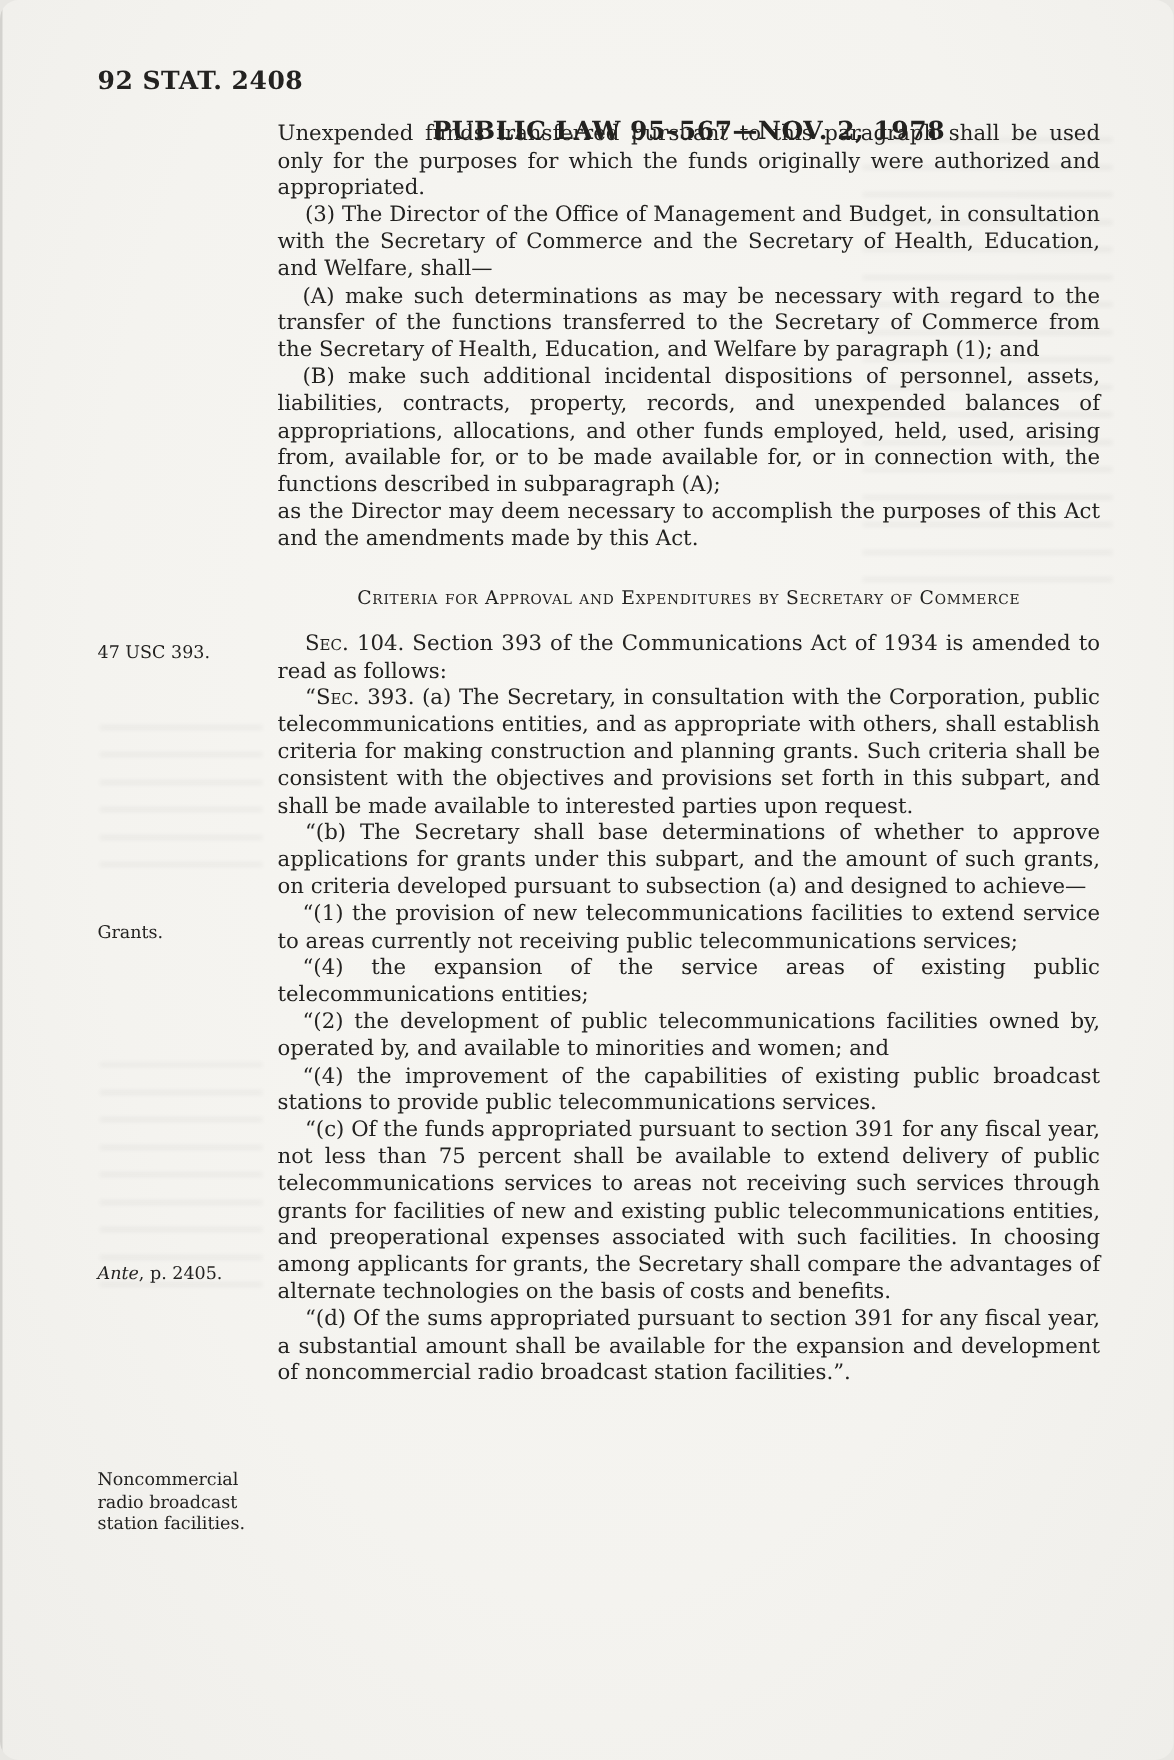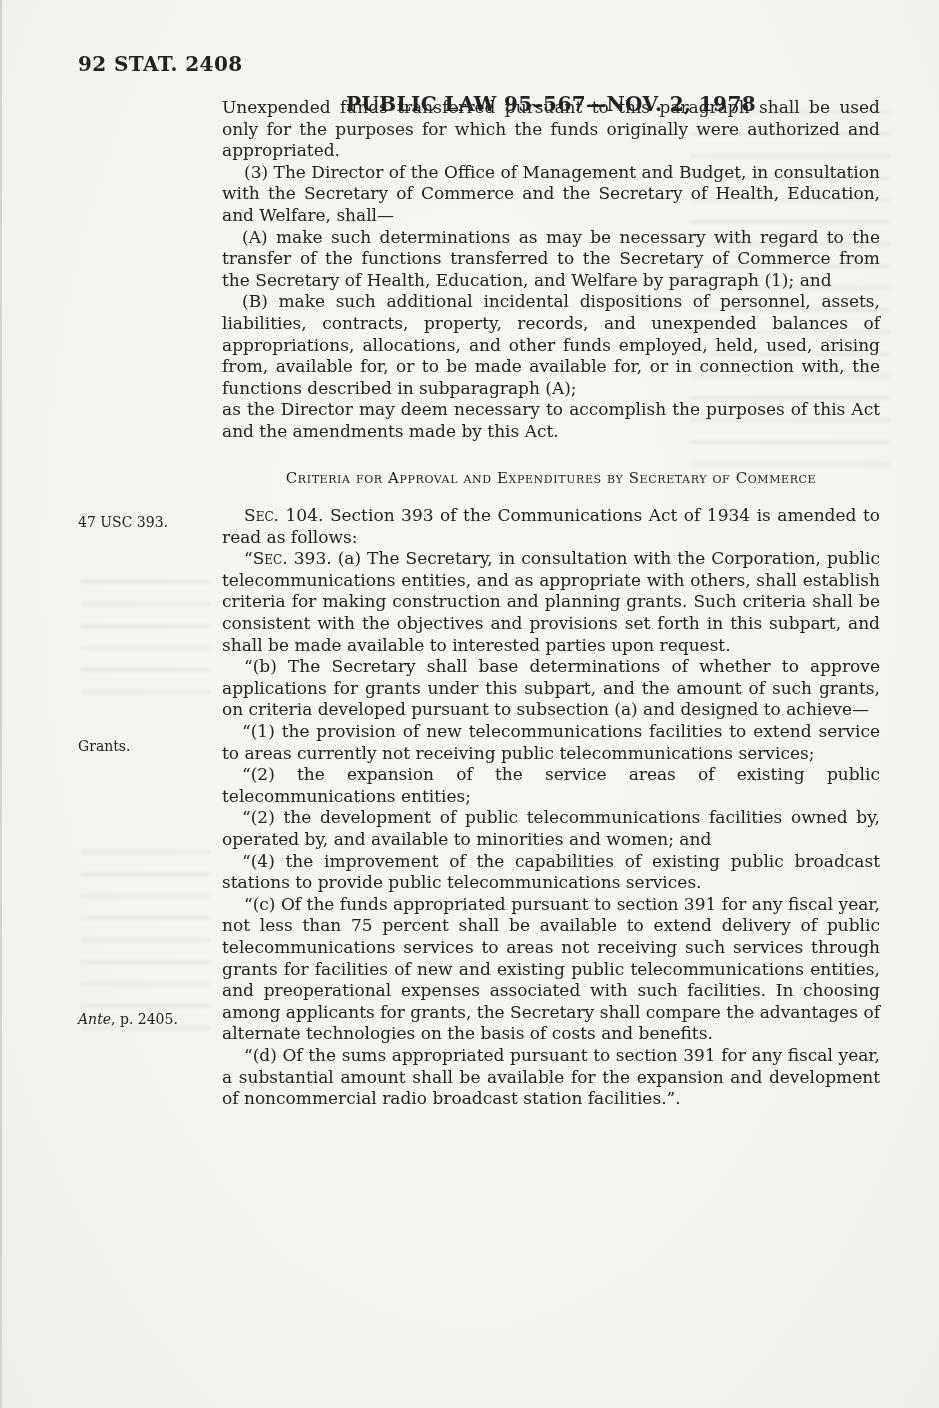--- a/index.html
+++ b/index.html
@@ -10,20 +10,21 @@
   .page {
     position: relative;
     width: 939px;
     height: 1408px;
     margin: 0 auto;
     background:
       radial-gradient(ellipse at 50% 40%, #f7f6f2 0%, #f4f3ef 60%, #efeeea 100%);
     overflow: hidden;
     font-family: "DejaVu Serif", "Liberation Serif", serif;
     color: #232220;
+    border-radius: 15px;
   }
   .scan-edge {
     position: absolute;
     left: 0; top: 0;
     width: 2px; height: 100%;
     background: #d3d2ce;
   }
   .ghost {
     position: absolute;
     opacity: 0.05;
@@ -108,20 +109,21 @@
   <div class="ghost" style="left:80px; top:850px; width:130px; height:180px;"></div>
 
   <div class="header">
     <div class="stat-number">92 STAT. 2408</div>
     <div class="law-title">PUBLIC LAW 95–567—NOV. 2, 1978</div>
   </div>
 
   <div class="margin-note" style="top:514px;">47 USC 393.</div>
   <div class="margin-note" style="top:738px;">Grants.</div>
   <div class="margin-note" style="top:1011px;"><i>Ante</i><span>, p. 2405.</span></div>
+  <div class="margin-note" style="top:1176px;">Noncommercial radio broadcast station facilities.</div>
 
   <div class="body-col">
 
     <p class="p-flush">Unexpended funds transferred pursuant to this paragraph shall be used only for the purposes for which the funds originally were authorized and appropriated.</p>
 
     <p class="p-indent">(3) The Director of the Office of Management and Budget, in consultation with the Secretary of Commerce and the Secretary of Health, Education, and Welfare, shall—</p>
 
     <p class="p-item">(A) make such determinations as may be necessary with regard to the transfer of the functions transferred to the Secretary of Commerce from the Secretary of Health, Education, and Welfare by paragraph (1); and</p>
 
     <p class="p-item">(B) make such additional incidental dispositions of personnel, assets, liabilities, contracts, property, records, and unexpended balances of appropriations, allocations, and other funds employed, held, used, arising from, available for, or to be made available for, or in connection with, the functions described in subparagraph (A);</p>
@@ -132,21 +134,21 @@
 
     <p class="p-indent"><span class="sc">Sec. 104.</span><span> Section 393 of the Communications Act of 1934 is amended to read as follows:</span></p>
 
 
     <p class="p-indent"><span>“</span><span class="sc">Sec. 393.</span><span> (a) The Secretary, in consultation with the Corporation, public telecommunications entities, and as appropriate with others, shall establish criteria for making construction and planning grants. Such criteria shall be consistent with the objectives and provisions set forth in this subpart, and shall be made available to interested parties upon request.</span></p>
 
     <p class="p-indent">“(b) The Secretary shall base determinations of whether to approve applications for grants under this subpart, and the amount of such grants, on criteria developed pursuant to subsection (a) and designed to achieve—</p>
 
     <p class="p-item">“(1) the provision of new telecommunications facilities to extend service to areas currently not receiving public telecommunications services;</p>
 
-    <p class="p-item">“(2) the expansion of the service areas of existing public telecommunications entities;</p>
+    <p class="p-item">“(4) the expansion of the service areas of existing public telecommunications entities;</p>
 
     <p class="p-item">“(2) the development of public telecommunications facilities owned by, operated by, and available to minorities and women; and</p>
 
     <p class="p-item">“(4) the improvement of the capabilities of existing public broadcast stations to provide public telecommunications services.</p>
 
     <p class="p-indent">“(c) Of the funds appropriated pursuant to section 391 for any fiscal year, not less than 75 percent shall be available to extend delivery of public telecommunications services to areas not receiving such services through grants for facilities of new and existing public telecommunications entities, and preoperational expenses associated with such facilities. In choosing among applicants for grants, the Secretary shall compare the advantages of alternate technologies on the basis of costs and benefits.</p>
 
     <p class="p-indent">“(d) Of the sums appropriated pursuant to section 391 for any fiscal year, a substantial amount shall be available for the expansion and development of noncommercial radio broadcast station facilities.”.</p>
 
   </div>

